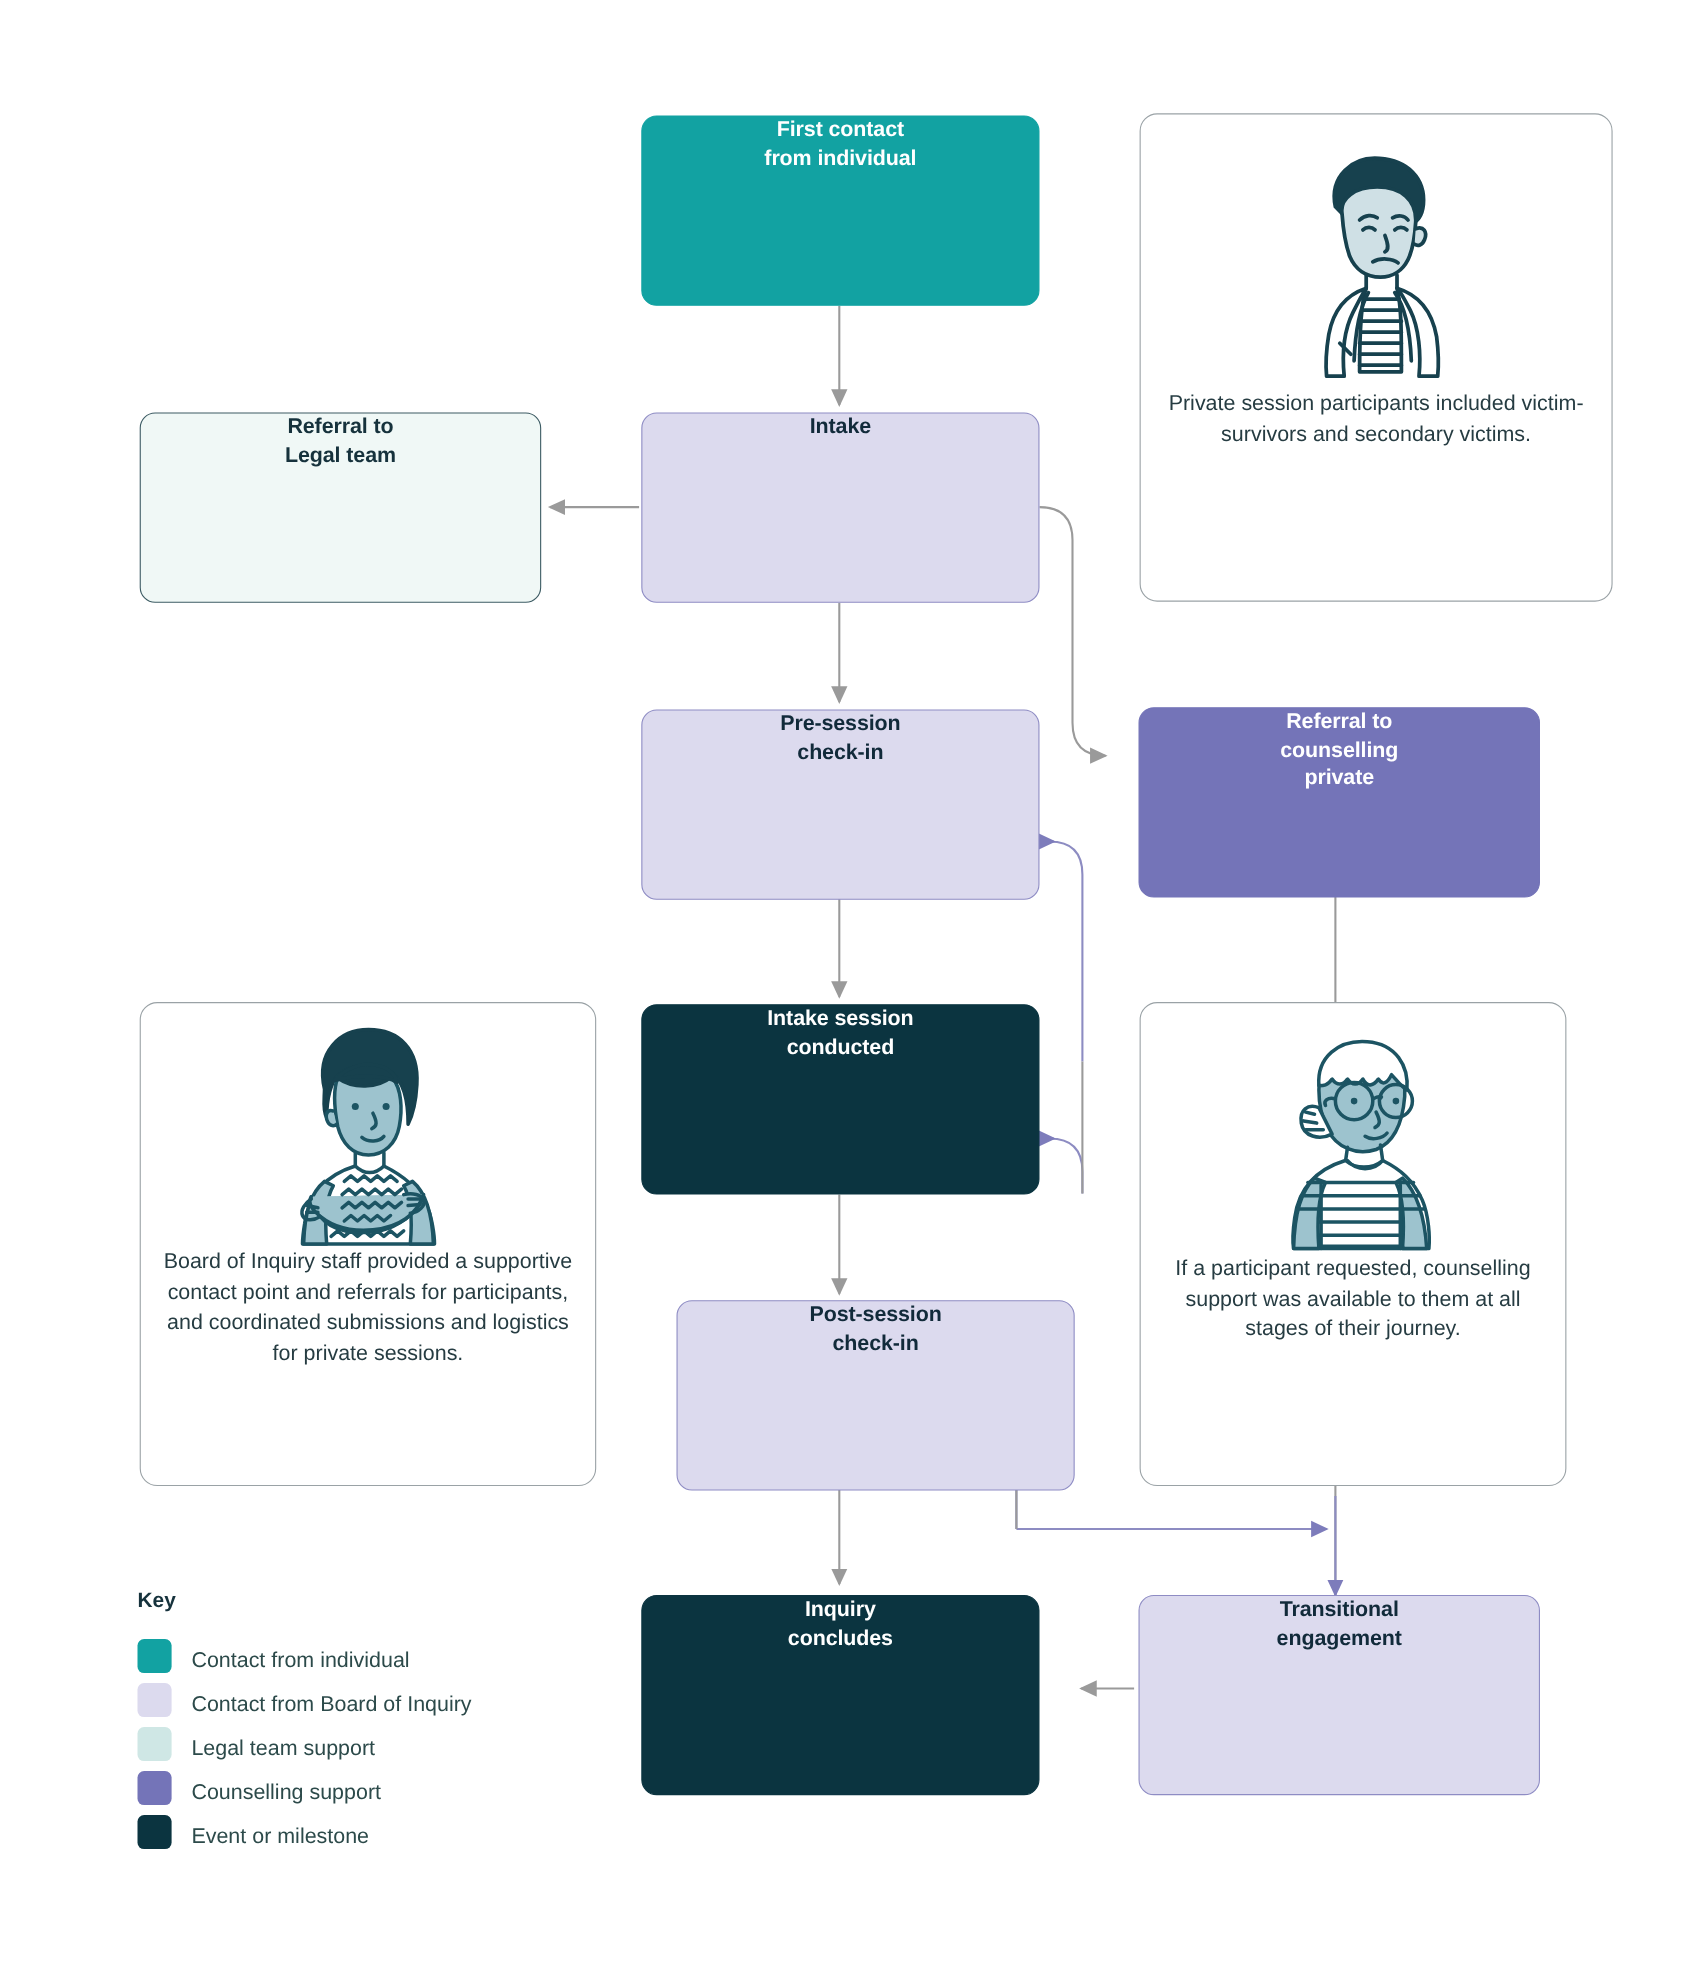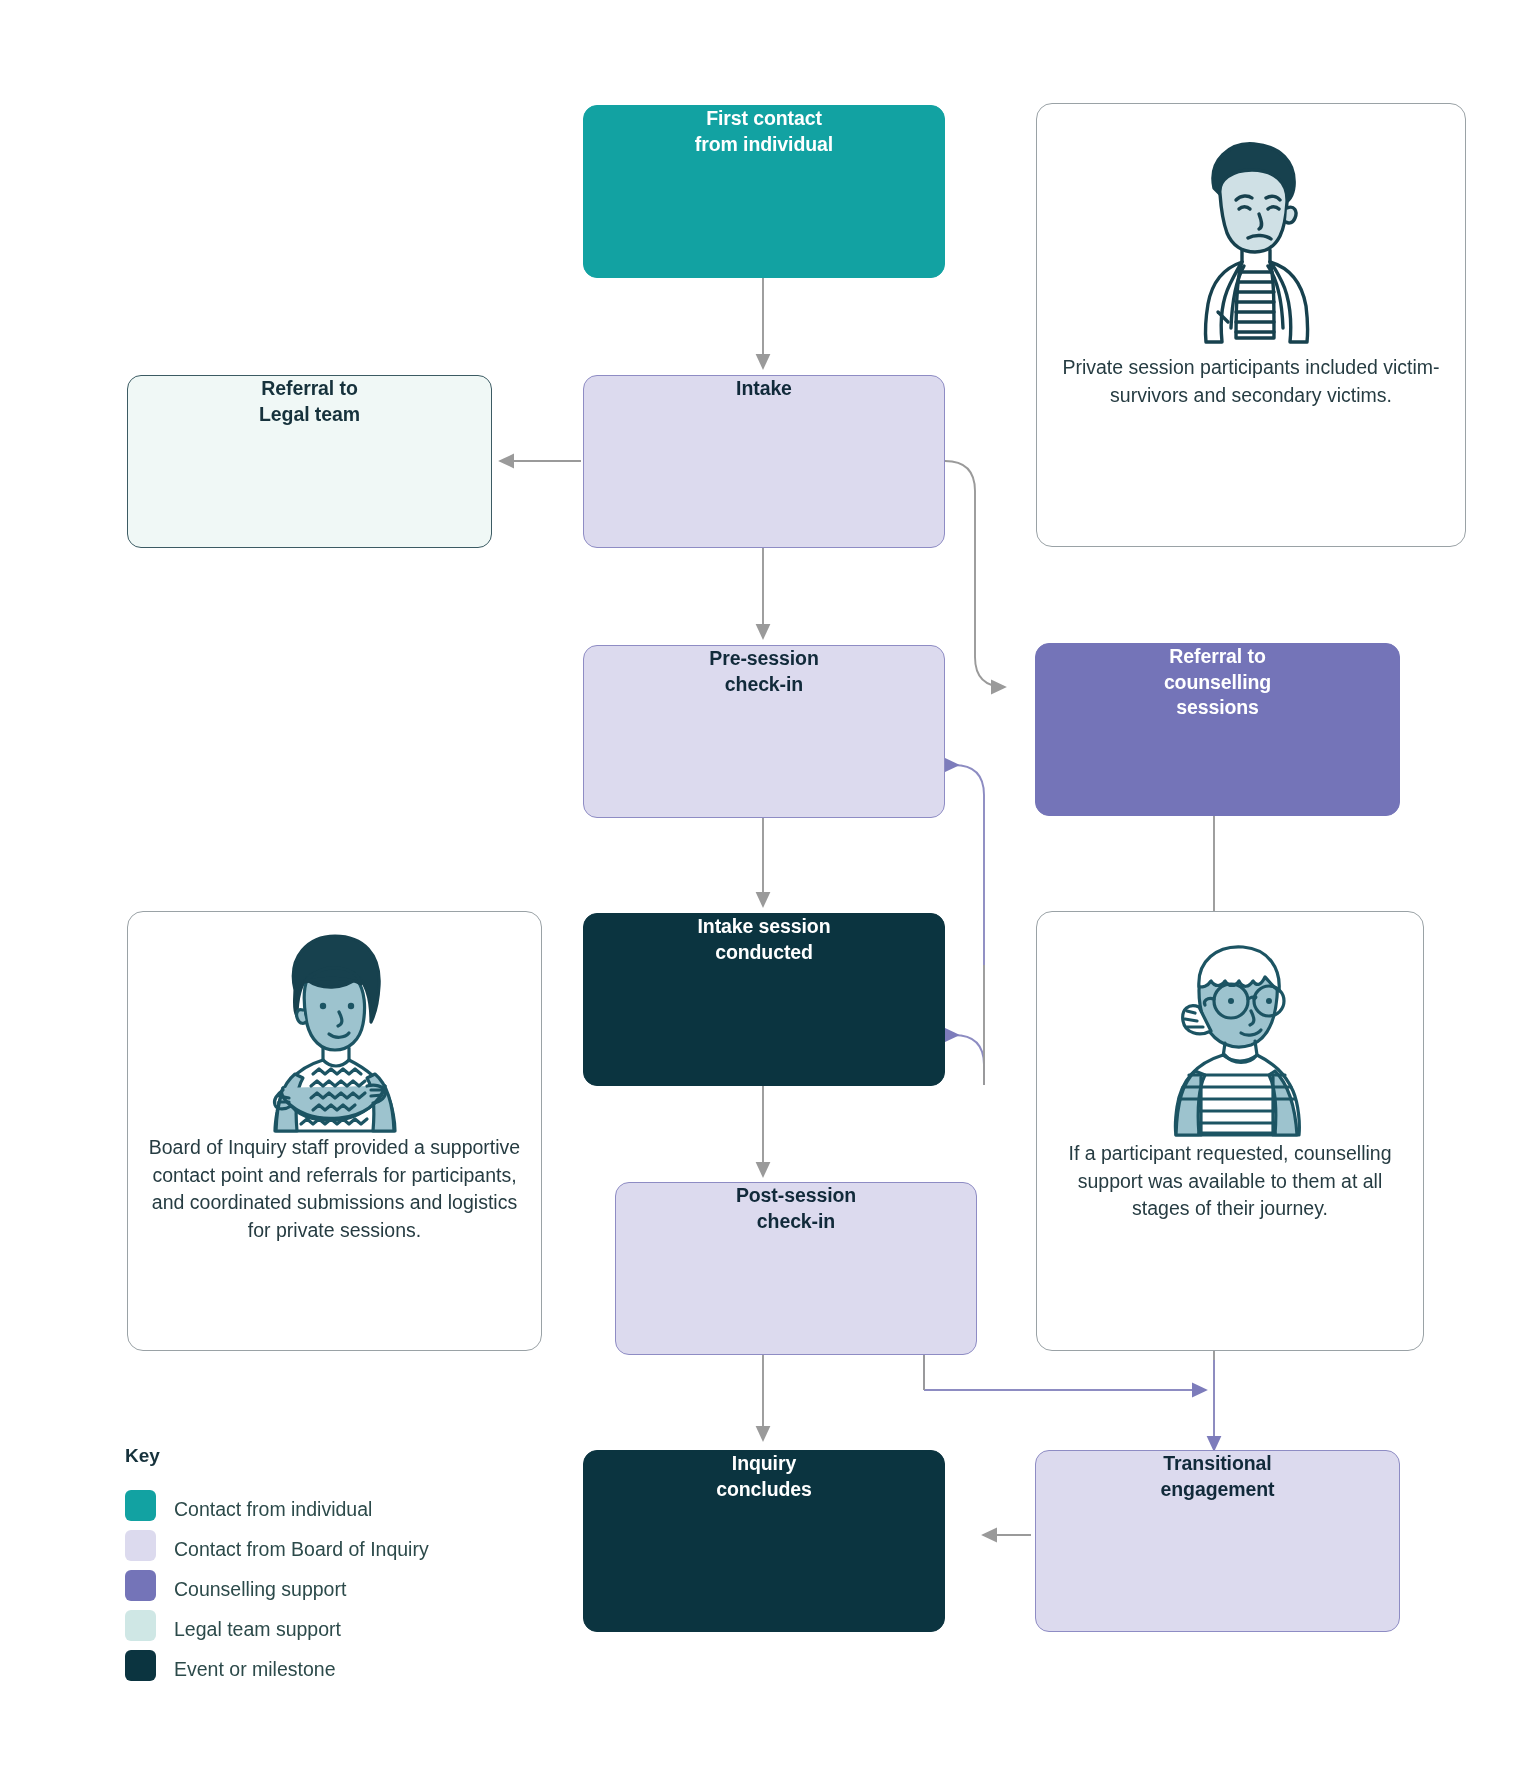--- a/index.html
+++ b/index.html
@@ -135,21 +135,21 @@
     <div>
       <span>Pre-session</span><br>
       <span>check-in</span>
     </div>
   </div>
 
   <div class="node n-purple" style="left:1035px;top:643px;width:365px;height:173px;">
     <div>
       <span>Referral to</span><br>
       <span>counselling</span><br>
-      <span>sessions</span>
+      <span>private</span>
     </div>
   </div>
 
   <div class="node n-dark" style="left:583px;top:913px;width:362px;height:173px;">
     <div>
       <span>Intake session</span><br>
       <span>conducted</span>
     </div>
   </div>
 
@@ -336,28 +336,28 @@
       <span class="sw" style="background:#12A2A2;"></span>
       <span class="klab">Contact from individual</span>
     </div>
 
     <div class="krow">
       <span class="sw" style="background:#dcdaee;"></span>
       <span class="klab">Contact from Board of Inquiry</span>
     </div>
 
     <div class="krow">
+      <span class="sw" style="background:#cfe7e5;"></span>
+      <span class="klab">Legal team support</span>
+    </div>
+
+    <div class="krow">
       <span class="sw" style="background:#7474b8;"></span>
       <span class="klab">Counselling support</span>
     </div>
 
     <div class="krow">
-      <span class="sw" style="background:#cfe7e5;"></span>
-      <span class="klab">Legal team support</span>
-    </div>
-
-    <div class="krow">
       <span class="sw" style="background:#0b3440;"></span>
       <span class="klab">Event or milestone</span>
     </div>
   </div>
 
 </div>
 
 </body></html>

